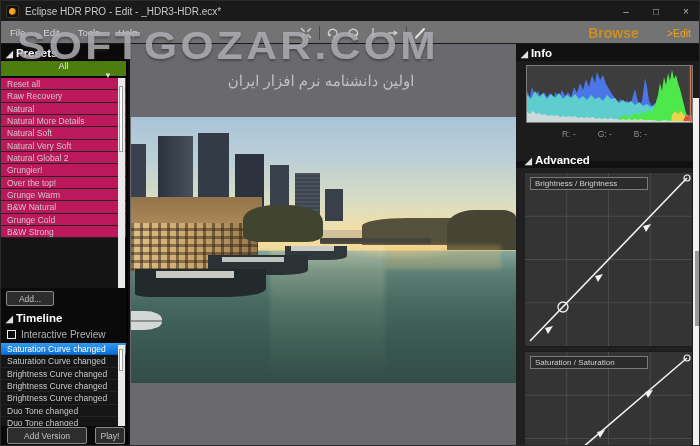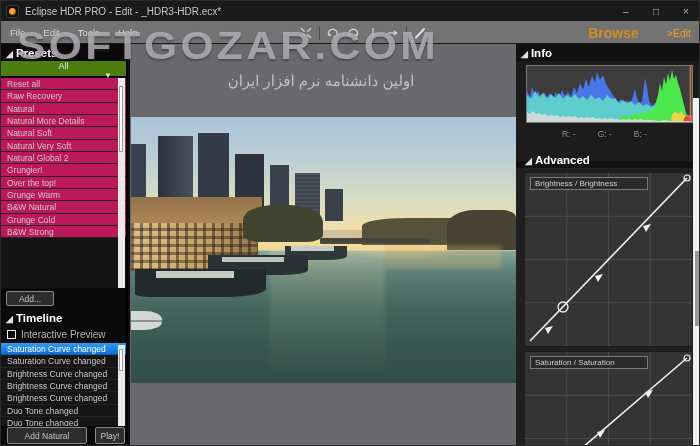--- a/index.html
+++ b/index.html
@@ -201,21 +201,21 @@
         <div class="plist-row">Saturation Curve changed</div>
         <div class="plist-row">Brightness Curve changed</div>
         <div class="plist-row">Brightness Curve changed</div>
         <div class="plist-row">Brightness Curve changed</div>
         <div class="plist-row">Duo Tone changed</div>
         <div class="plist-row">Duo Tone changed</div>
       </div>
     <div class="vscroll" style="left:117px; top:301px; width:7px; height:81px;">
       <div class="vthumb" style="left:1px; top:4px; width:4px; height:22px;"></div>
     </div>
-    <div class="small-btn" style="left:6px; top:383px; width:80px; height:17px;">Add Natural</div>
+    <div class="small-btn" style="left:6px; top:383px; width:80px; height:17px;">Add Version</div>
     <div class="small-btn" style="left:94px; top:383px; width:30px; height:17px;">Play!</div>
   </div>
 
   <div class="abs canvas">
     <div class="photo">
 
       <div class="ph" style="left:50%; top:36%; width:42%; height:18%; background:radial-gradient(ellipse at center, rgba(255,216,140,.85), rgba(255,216,140,0) 70%);"></div>
 
       <div class="ph" style="left:46%; top:42.5%; width:34%; height:3%; background:rgba(130,130,140,.3);"></div>
 

